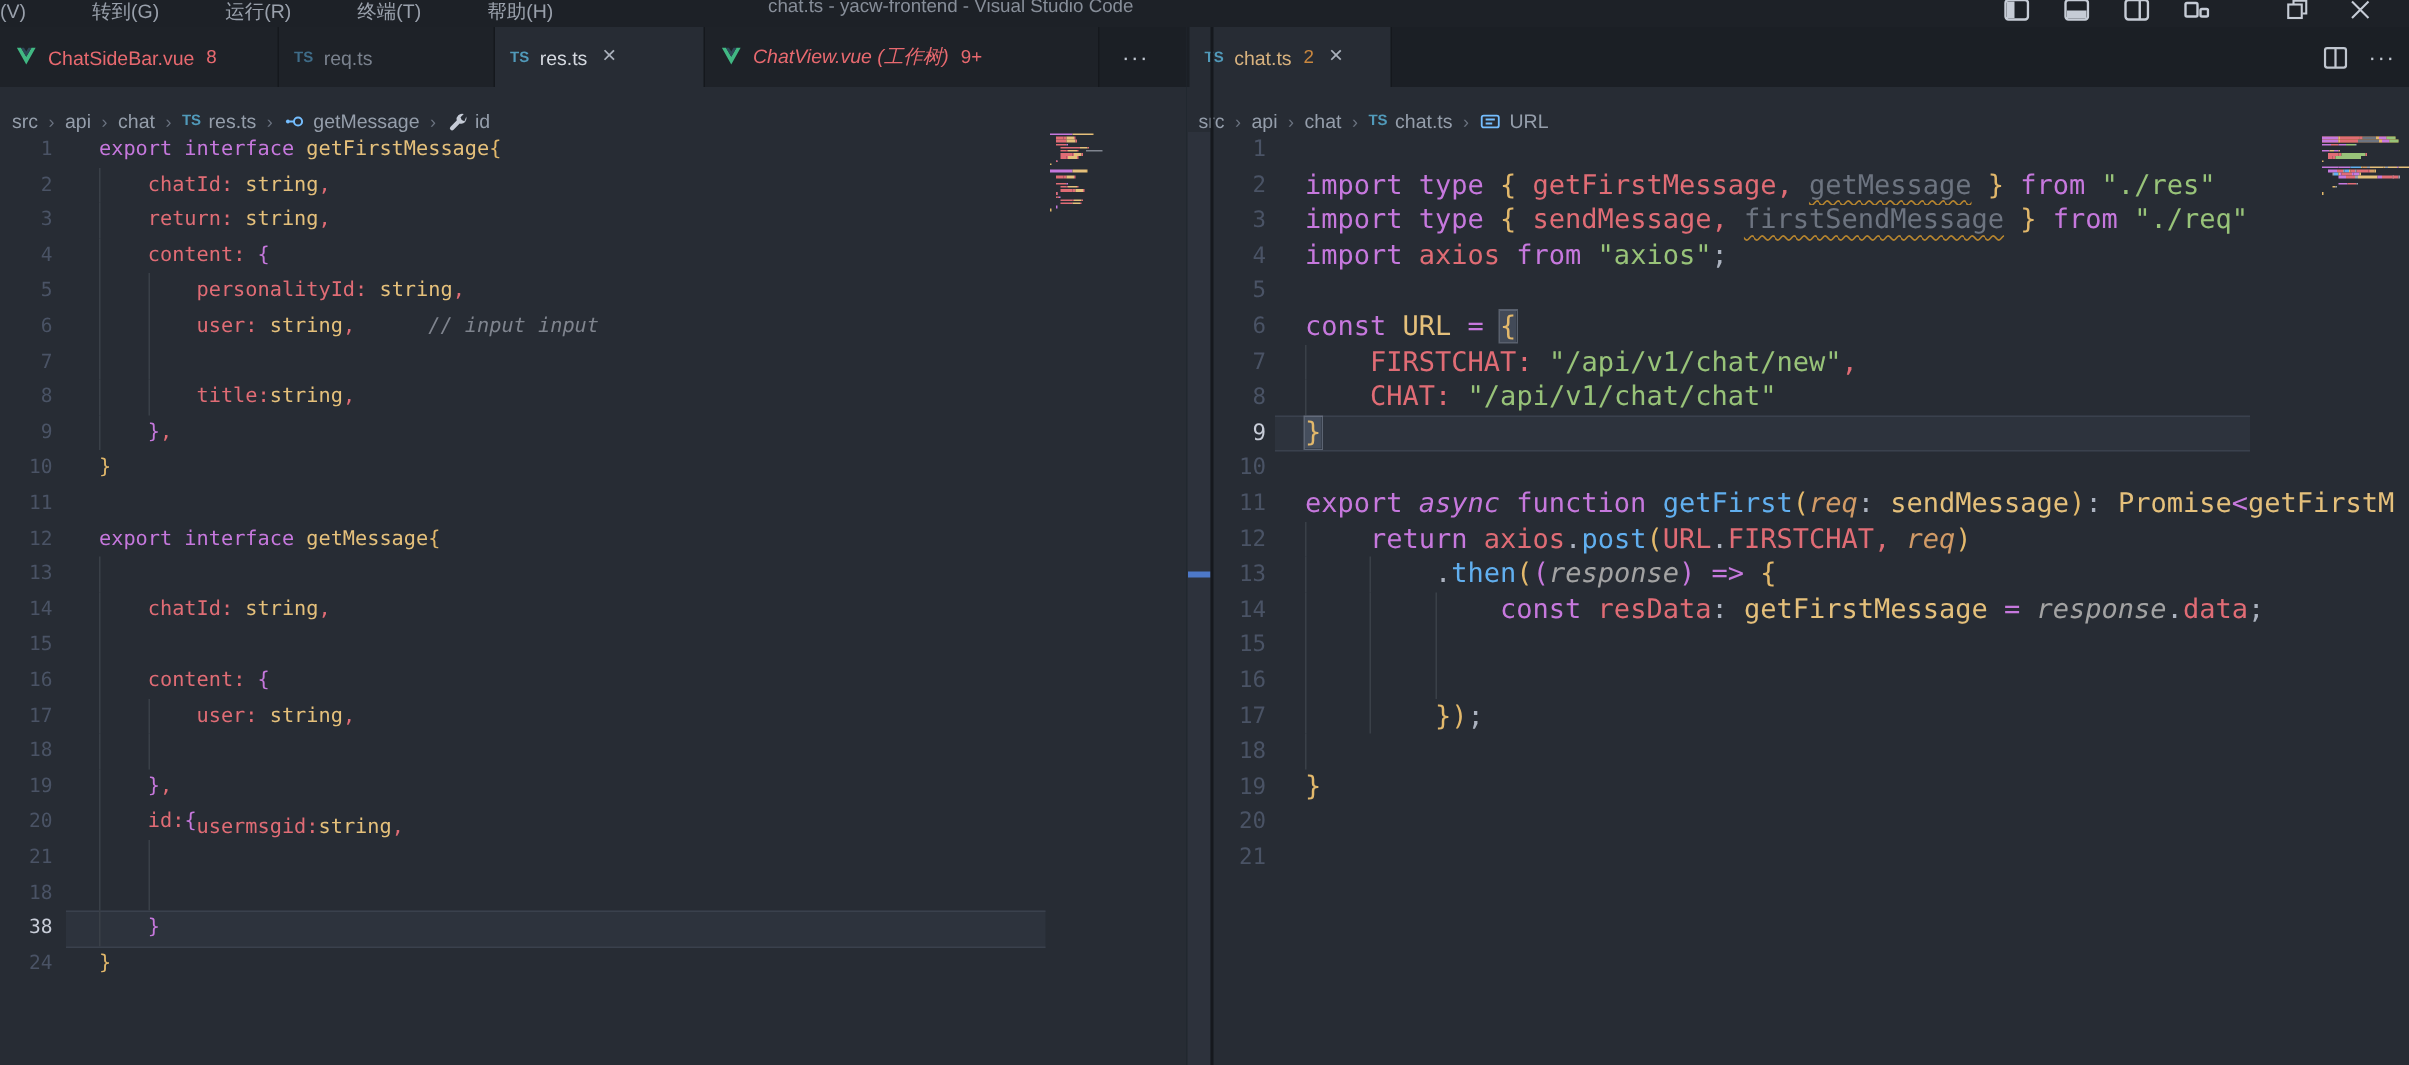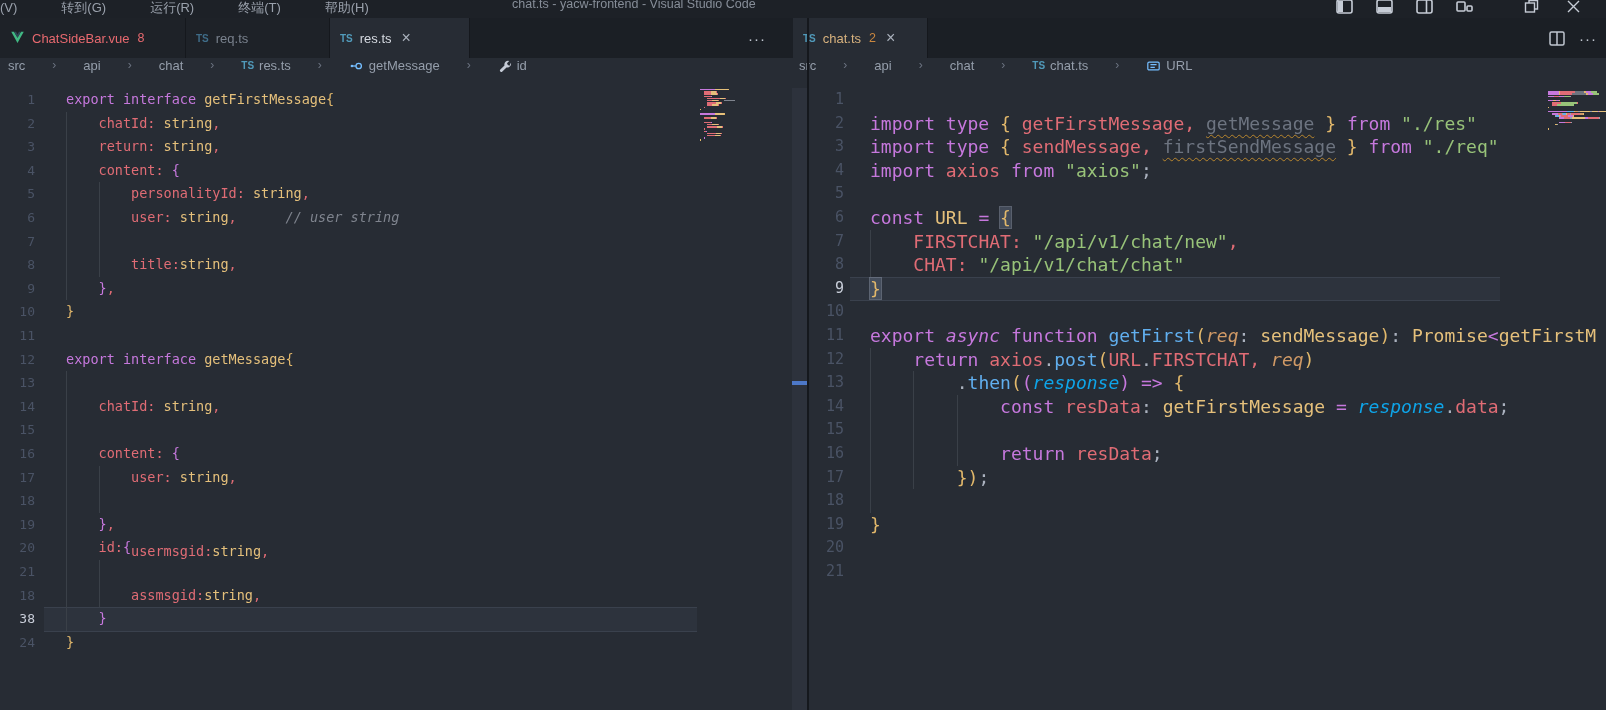--- a/index.html
+++ b/index.html
@@ -27,38 +27,38 @@
   .tab.active{background:#272c34;}
   .tab .ticon{font-size:10px;font-weight:bold;color:#519aba;margin-right:7px;letter-spacing:0;}
   .tab .ticon.dimmed{color:#3f6c88;}
   .tab .tlabel.italic{font-style:italic;}
   .tab .tbadge{margin-left:8px;font-size:12.5px;}
   .tab .tclose{margin-left:10px;color:#aab1bc;font-size:16px;line-height:14px;cursor:pointer;}
   .tab-actions{position:absolute;top:0;height:40px;display:flex;align-items:center;color:#c0c6d0;}
   .dots{font-size:15px;letter-spacing:1px;color:#c0c6d0;cursor:pointer;}
 
   .breadcrumb{position:absolute;left:0;top:40px;width:100%;height:30px;background:#272c34;
-              display:flex;align-items:flex-start;font-size:13px;color:#959eab;padding-left:8px;box-sizing:border-box;white-space:nowrap;gap:20px;}
+              display:flex;align-items:flex-end;font-size:13px;color:#959eab;padding-left:8px;box-sizing:border-box;white-space:nowrap;}
   .bc-item{display:flex;align-items:center;cursor:pointer;}
   .bc-sep{margin:0 7px;color:#6b7380;font-size:12px;}
   .bc-icon{margin-right:5px;display:flex;align-items:center;}
   .bc-ts{color:#519aba;font-weight:bold;font-size:10px;margin-right:5px;}
 
   .editor{position:absolute;left:0;top:70px;width:100%;height:622px;background:#272c34;overflow:hidden;}
   .gutter-num{position:absolute;text-align:right;color:#4a5365;font-family:"DejaVu Sans Mono",monospace;}
   .gutter-num.cur{color:#c8cdd8;}
   .code-line{position:absolute;white-space:pre;font-family:"DejaVu Sans Mono",monospace;cursor:text;}
   .curline{position:absolute;background:#2d333d;border-top:1px solid #3a414d;border-bottom:1px solid #3a414d;box-sizing:border-box;}
   .guide{position:absolute;width:1px;background:#3a4048;}
 
   
   .tk-k{color:#c678dd}.tk-ki{color:#c678dd;font-style:italic}.tk-t{color:#e5c07b}
   .tk-p{color:#e06c75}.tk-v{color:#e06c75}.tk-s{color:#98c379}.tk-f{color:#61afef}
   .tk-c{color:#7f848e;font-style:italic}.tk-pu{color:#abb2bf}
-  .tk-par{color:#d19a66;font-style:italic}.tk-rit{color:#0ea5e9;font-style:italic}
+  .tk-par{color:#d19a66;font-style:italic}.tk-rit{color:#a3a3a3;font-style:italic}
   .tk-b1{color:#e2b86b}.tk-b2{color:#c678dd}.tk-op{color:#c678dd}.tk-x{color:#abb2bf}
   .tk-dim{color:#6d7480;text-decoration:underline wavy #b8862e;text-decoration-thickness:1px;text-underline-offset:4px;}
   .tk-bm{background:rgba(99,110,133,.45);box-shadow:0 0 0 1px rgba(150,160,180,.45);}
 
   .minimap{position:absolute;top:1px;}
   .mm-row{height:1.45px;margin-bottom:0.75px;white-space:nowrap;font-size:0;}
   .mm-row span{display:inline-block;height:100%;}
   .mm-warn{background:#a96a28;}
 
   
@@ -120,20 +120,28 @@
             <span class="tbadge" style="color:#e8696f">8</span>
           </div>
           <div class="tab" style="left: 186px; width: 144px;">
             <span class="ticon dimmed">TS</span>
             <span class="tlabel" style="color:#7a828e">req.ts</span>
           </div>
           <div class="tab active" style="left: 330px; width: 140px;">
             <span class="ticon">TS</span>
             <span class="tlabel" style="color:#d5d9e0">res.ts</span>
             <span class="tclose">×</span>
+          </div>
+          <div class="tab" style="left: 470px; width: 263px;">
+            <svg width="15" height="14" viewBox="0 0 24 22" style="margin-right:7px">
+              <path fill="#41b883" d="M2 1h4.4L12 10.6 17.6 1H22L12 19z"></path>
+              <path fill="#2f4858" d="M6.4 1h3.2L12 5.2 14.4 1h3.2L12 10.6z"></path>
+            </svg>
+            <span class="tlabel italic" style="color:#e8696f">ChatView.vue (工作树)</span>
+            <span class="tbadge" style="color:#e8696f">9+</span>
           </div>
           <div class="tab-actions" style="left: 748px;">
             <span class="dots">···</span>
           </div>
         </div>
       <div class="breadcrumb">
           <span class="bc-item">
             <span>src</span>
           </span>
           <span class="bc-sep">›</span>
@@ -182,21 +190,21 @@
           <div class="guide" style="left: 66px; top: 70.8px; height: 23.6px;"></div>
           <div class="gutter-num" style="left: 0px; top: 70.8px; width: 35px; height: 23.6px; line-height: 23.6px; font-size: 13px;">4</div>
           <div class="code-line" style="left: 66px; top: 70.8px; height: 23.6px; line-height: 23.6px; font-size: 13.5px;"><span class="tk-x">    </span><span class="tk-p">content</span><span class="tk-p">: </span><span class="tk-b2">{</span></div>
           <div class="guide" style="left: 66px; top: 94.4px; height: 23.6px;"></div>
           <div class="guide" style="left: 98.5px; top: 94.4px; height: 23.6px;"></div>
           <div class="gutter-num" style="left: 0px; top: 94.4px; width: 35px; height: 23.6px; line-height: 23.6px; font-size: 13px;">5</div>
           <div class="code-line" style="left: 66px; top: 94.4px; height: 23.6px; line-height: 23.6px; font-size: 13.5px;"><span class="tk-x">        </span><span class="tk-p">personalityId</span><span class="tk-p">: </span><span class="tk-t">string</span><span class="tk-p">,</span></div>
           <div class="guide" style="left: 66px; top: 118px; height: 23.6px;"></div>
           <div class="guide" style="left: 98.5px; top: 118px; height: 23.6px;"></div>
           <div class="gutter-num" style="left: 0px; top: 118px; width: 35px; height: 23.6px; line-height: 23.6px; font-size: 13px;">6</div>
-          <div class="code-line" style="left: 66px; top: 118px; height: 23.6px; line-height: 23.6px; font-size: 13.5px;"><span class="tk-x">        </span><span class="tk-p">user</span><span class="tk-p">: </span><span class="tk-t">string</span><span class="tk-p">,</span><span class="tk-x">      </span><span class="tk-c">// user string</span></div>
+          <div class="code-line" style="left: 66px; top: 118px; height: 23.6px; line-height: 23.6px; font-size: 13.5px;"><span class="tk-x">        </span><span class="tk-p">user</span><span class="tk-p">: </span><span class="tk-t">string</span><span class="tk-p">,</span><span class="tk-x">      </span><span class="tk-c">// input input</span></div>
           <div class="guide" style="left: 66px; top: 141.6px; height: 23.6px;"></div>
           <div class="guide" style="left: 98.5px; top: 141.6px; height: 23.6px;"></div>
           <div class="gutter-num" style="left: 0px; top: 141.6px; width: 35px; height: 23.6px; line-height: 23.6px; font-size: 13px;">7</div>
           <div class="guide" style="left: 66px; top: 165.2px; height: 23.6px;"></div>
           <div class="guide" style="left: 98.5px; top: 165.2px; height: 23.6px;"></div>
           <div class="gutter-num" style="left: 0px; top: 165.2px; width: 35px; height: 23.6px; line-height: 23.6px; font-size: 13px;">8</div>
           <div class="code-line" style="left: 66px; top: 165.2px; height: 23.6px; line-height: 23.6px; font-size: 13.5px;"><span class="tk-x">        </span><span class="tk-p">title</span><span class="tk-p">:</span><span class="tk-t">string</span><span class="tk-p">,</span></div>
           <div class="guide" style="left: 66px; top: 188.8px; height: 23.6px;"></div>
           <div class="gutter-num" style="left: 0px; top: 188.8px; width: 35px; height: 23.6px; line-height: 23.6px; font-size: 13px;">9</div>
           <div class="code-line" style="left: 66px; top: 188.8px; height: 23.6px; line-height: 23.6px; font-size: 13.5px;"><span class="tk-x">    </span><span class="tk-b2">}</span><span class="tk-p">,</span></div>
@@ -231,21 +239,20 @@
           <div class="guide" style="left: 66px; top: 448.4px; height: 23.6px;"></div>
           <div class="gutter-num" style="left: 0px; top: 448.4px; width: 35px; height: 23.6px; line-height: 23.6px; font-size: 13px;">20</div>
           <div class="code-line" style="left: 66px; top: 448.4px; height: 23.6px; line-height: 23.6px; font-size: 13.5px;"><span class="tk-x">    </span><span class="tk-p">id</span><span class="tk-p">:</span><span class="tk-b2">{</span></div>
           <div class="guide" style="left: 66px; top: 472px; height: 23.6px;"></div>
           <div class="guide" style="left: 98.5px; top: 472px; height: 23.6px;"></div>
           <div class="gutter-num" style="left: 0px; top: 472px; width: 35px; height: 23.6px; line-height: 23.6px; font-size: 13px;">21</div>
           <div class="code-line" style="left: 66px; top: 452px; height: 23.6px; line-height: 23.6px; font-size: 13.5px;"><span class="tk-x">        </span><span class="tk-p">usermsgid</span><span class="tk-p">:</span><span class="tk-t">string</span><span class="tk-p">,</span></div>
           <div class="guide" style="left: 66px; top: 495.6px; height: 23.6px;"></div>
           <div class="guide" style="left: 98.5px; top: 495.6px; height: 23.6px;"></div>
           <div class="gutter-num" style="left: 0px; top: 495.6px; width: 35px; height: 23.6px; line-height: 23.6px; font-size: 13px;">18</div>
-          <div class="code-line" style="left: 66px; top: 495.6px; height: 23.6px; line-height: 23.6px; font-size: 13.5px;"><span class="tk-x">        </span><span class="tk-p">assmsgid</span><span class="tk-p">:</span><span class="tk-t">string</span><span class="tk-p">,</span></div>
           <div class="curline" style="left: 44px; top: 519.2px; width: 653px; height: 24.6px;"></div>
           <div class="guide" style="left: 66px; top: 519.2px; height: 23.6px;"></div>
           <div class="gutter-num cur" style="left: 0px; top: 519.2px; width: 35px; height: 23.6px; line-height: 23.6px; font-size: 13px;">38</div>
           <div class="code-line" style="left: 66px; top: 519.2px; height: 23.6px; line-height: 23.6px; font-size: 13.5px;"><span class="tk-x">    </span><span class="tk-b2">}</span></div>
           <div class="gutter-num" style="left: 0px; top: 542.8px; width: 35px; height: 23.6px; line-height: 23.6px; font-size: 13px;">24</div>
           <div class="code-line" style="left: 66px; top: 542.8px; height: 23.6px; line-height: 23.6px; font-size: 13.5px;"><span class="tk-b1">}</span></div>
           <div class="minimap" style="left: 700px; width: 62px;">
             <div class="mm-row"><span><span style="width: 6.16px; background: rgb(198, 120, 221);"></span><span style="width: 8.8px; background: rgb(198, 120, 221);"></span><span style="width: 13.2px; background: rgb(229, 192, 123);"></span><span style="width: 0.88px; background: rgb(226, 184, 107);"></span></span></div>
             <div class="mm-row"><span><span style="width: 3.52px;"></span><span style="width: 5.28px; background: rgb(224, 108, 117);"></span><span style="width: 1.76px; background: rgb(224, 108, 117);"></span><span style="width: 5.28px; background: rgb(229, 192, 123);"></span><span style="width: 0.88px; background: rgb(224, 108, 117);"></span></span></div>
             <div class="mm-row"><span><span style="width: 3.52px;"></span><span style="width: 6.16px; background: rgb(224, 108, 117);"></span><span style="width: 1.76px; background: rgb(224, 108, 117);"></span><span style="width: 5.28px; background: rgb(229, 192, 123);"></span><span style="width: 0.88px; background: rgb(224, 108, 117);"></span></span></div>
@@ -358,21 +365,20 @@
           <div class="code-line" style="left: 79px; top: 306.8px; height: 23.6px; line-height: 23.6px; font-size: 18px;"><span class="tk-x">            </span><span class="tk-k">const </span><span class="tk-v">resData</span><span class="tk-pu">: </span><span class="tk-t">getFirstMessage</span><span class="tk-op"> = </span><span class="tk-rit">response</span><span class="tk-pu">.</span><span class="tk-v">data</span><span class="tk-pu">;</span></div>
           <div class="guide" style="left: 79px; top: 330.4px; height: 23.6px;"></div>
           <div class="guide" style="left: 122.3px; top: 330.4px; height: 23.6px;"></div>
           <div class="guide" style="left: 165.7px; top: 330.4px; height: 23.6px;"></div>
           <div class="gutter-num" style="left: 17px; top: 330.4px; width: 36px; height: 23.6px; line-height: 23.6px; font-size: 15px;">15</div>
           <div class="code-line" style="left: 79px; top: 330.4px; height: 23.6px; line-height: 23.6px; font-size: 18px;"></div>
           <div class="guide" style="left: 79px; top: 354px; height: 23.6px;"></div>
           <div class="guide" style="left: 122.3px; top: 354px; height: 23.6px;"></div>
           <div class="guide" style="left: 165.7px; top: 354px; height: 23.6px;"></div>
           <div class="gutter-num" style="left: 17px; top: 354px; width: 36px; height: 23.6px; line-height: 23.6px; font-size: 15px;">16</div>
-          <div class="code-line" style="left: 79px; top: 354px; height: 23.6px; line-height: 23.6px; font-size: 18px;"><span class="tk-x">            </span><span class="tk-k">return </span><span class="tk-v">resData</span><span class="tk-pu">;</span></div>
           <div class="guide" style="left: 79px; top: 377.6px; height: 23.6px;"></div>
           <div class="guide" style="left: 122.3px; top: 377.6px; height: 23.6px;"></div>
           <div class="gutter-num" style="left: 17px; top: 377.6px; width: 36px; height: 23.6px; line-height: 23.6px; font-size: 15px;">17</div>
           <div class="code-line" style="left: 79px; top: 377.6px; height: 23.6px; line-height: 23.6px; font-size: 18px;"><span class="tk-x">        </span><span class="tk-b1">}</span><span class="tk-b1">)</span><span class="tk-pu">;</span></div>
           <div class="guide" style="left: 79px; top: 401.2px; height: 23.6px;"></div>
           <div class="gutter-num" style="left: 17px; top: 401.2px; width: 36px; height: 23.6px; line-height: 23.6px; font-size: 15px;">18</div>
           <div class="code-line" style="left: 79px; top: 401.2px; height: 23.6px; line-height: 23.6px; font-size: 18px;"></div>
           <div class="gutter-num" style="left: 17px; top: 424.8px; width: 36px; height: 23.6px; line-height: 23.6px; font-size: 15px;">19</div>
           <div class="code-line" style="left: 79px; top: 424.8px; height: 23.6px; line-height: 23.6px; font-size: 18px;"><span class="tk-b1">}</span></div>
           <div class="gutter-num" style="left: 17px; top: 448.4px; width: 36px; height: 23.6px; line-height: 23.6px; font-size: 15px;">20</div>

